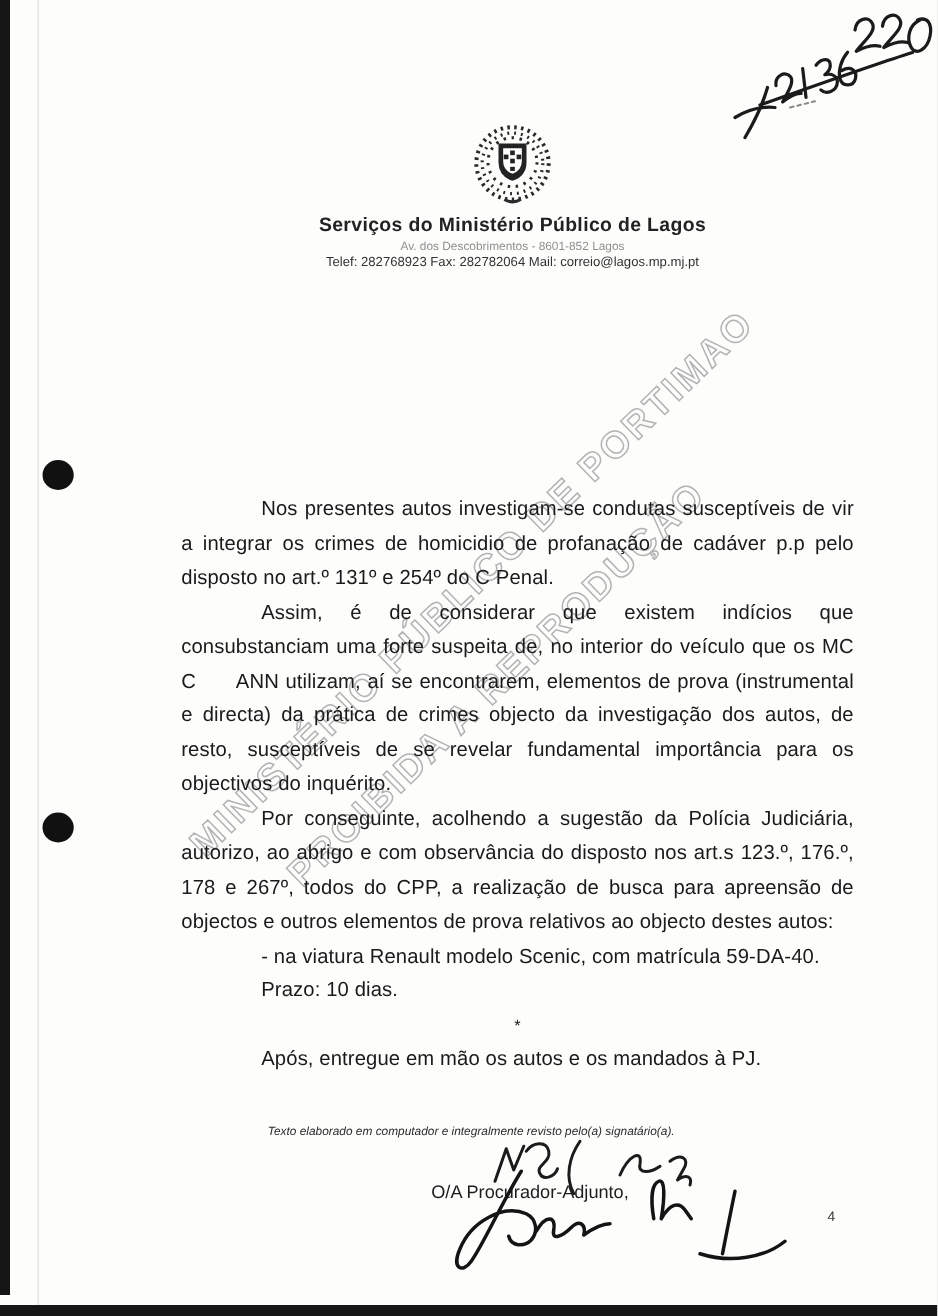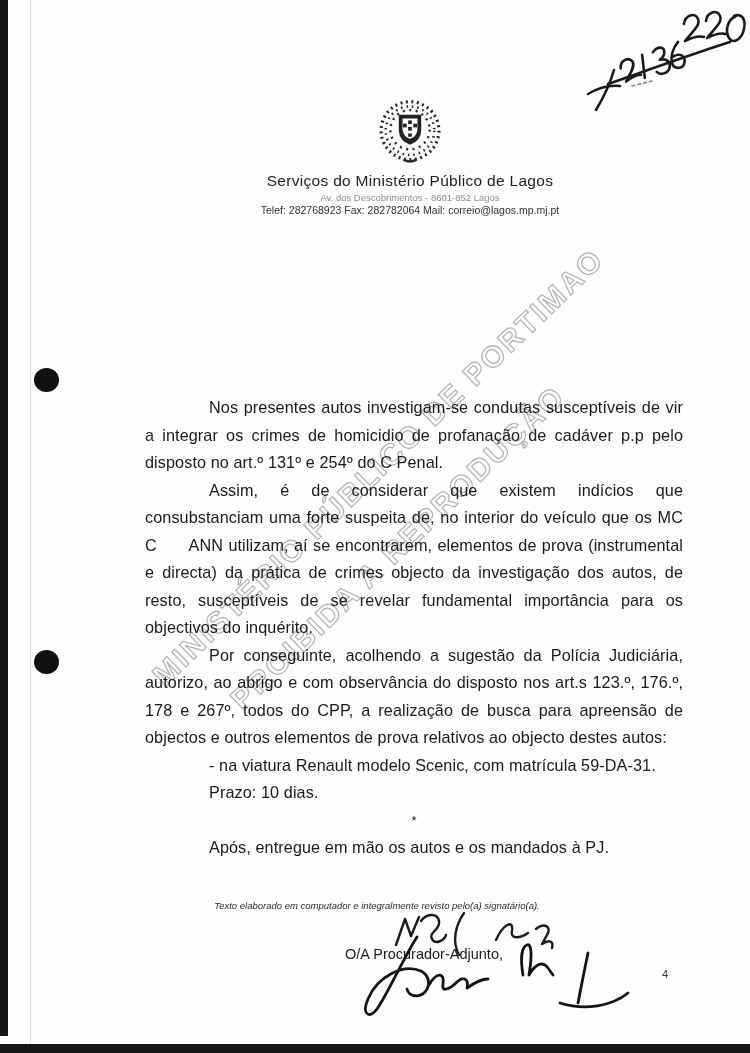--- a/index.html
+++ b/index.html
@@ -31,21 +31,21 @@
   .hole { position: absolute; width: 25px; height: 24px; border-radius: 50%;
     background: #111; z-index: 5; }
   .hole.h1 { left: 34px; top: 368px; }
   .hole.h2 { left: 34px; top: 650px; }
   
   .letterhead {
     position: absolute; left: 115px; top: 98px; width: 590px;
     text-align: center; z-index: 3;
   }
   .emblem { display: block; margin: 0 auto 4px auto; }
-  .org-name { font-size: 15.5px; font-weight: 400; letter-spacing: 0.3px; color: #222; }
+  .org-name { font-size: 15.5px; font-weight: 700; letter-spacing: 0.3px; color: #222; }
   .org-unit { font-size: 12.5px; font-weight: 700; margin-top: 1px; color: #2a2a2a; }
   .org-address { font-size: 9.5px; color: #8f8f8f; margin-top: 2px; }
   .org-contact { font-size: 10.5px; color: #333; margin-top: 1px; }
   
   .handwriting { position: absolute; z-index: 4; }
   .hw-topright { left: 578px; top: 0; }
   .hw-initials { left: 378px; top: 903px; }
   .hw-signature { left: 345px; top: 925px; }
   
   .watermark-line {
@@ -146,21 +146,21 @@
     <div class="org-contact">Telef: 282768923   Fax: 282782064 Mail: correio@lagos.mp.mj.pt</div>
   </div>
 
   <div class="watermark-line wm1">MINISTÉRIO PÚBLICO DE PORTIMAO</div>
   <div class="watermark-line wm2">PROIBIDA A REPRODUÇÃO</div>
 
   <div class="doc-body">
     <p class="para-indent">Nos presentes autos investigam-se condutas susceptíveis de vir a integrar os crimes de homicidio de profanação de cadáver p.p pelo disposto no art.º 131º e 254º do C Penal.</p>
     <p class="para-indent">Assim, é de considerar que existem indícios que consubstanciam uma forte suspeita de, no interior do veículo que os MC C&nbsp;&nbsp;&nbsp;&nbsp;&nbsp;&nbsp;ANN utilizam, aí se encontrarem, elementos de prova (instrumental e directa) da prática de crimes objecto da investigação dos autos, de resto, susceptíveis de se revelar fundamental importância para os objectivos do inquérito.</p>
     <p class="para-indent">Por conseguinte, acolhendo a sugestão da Polícia Judiciária, autorizo, ao abrigo e com observância do disposto nos art.s 123.º, 176.º, 178 e 267º, todos do CPP, a realização de busca para apreensão de objectos e outros elementos de prova relativos ao objecto destes autos:</p>
-    <p class="para-indent">- na viatura Renault modelo Scenic, com matrícula 59-DA-31.</p>
+    <p class="para-indent">- na viatura Renault modelo Scenic, com matrícula 59-DA-40.</p>
     <p class="para-indent">Prazo: 10 dias.</p>
     <p class="para-sep">*</p>
     <p class="para-indent">Após, entregue em mão os autos e os mandados à PJ.</p>
   </div>
 
   <div class="footer-note">Texto elaborado em computador e integralmente revisto pelo(a) signatário(a).</div>
 
   <div class="handwriting hw-initials">
     <svg width="200" height="55" viewBox="0 0 200 55" fill="none" stroke="#1b1b1b" stroke-width="2.4" stroke-linecap="round" stroke-linejoin="round">
       <path d="M18,42 l9,-26 l6,17 l8,-19"></path>

